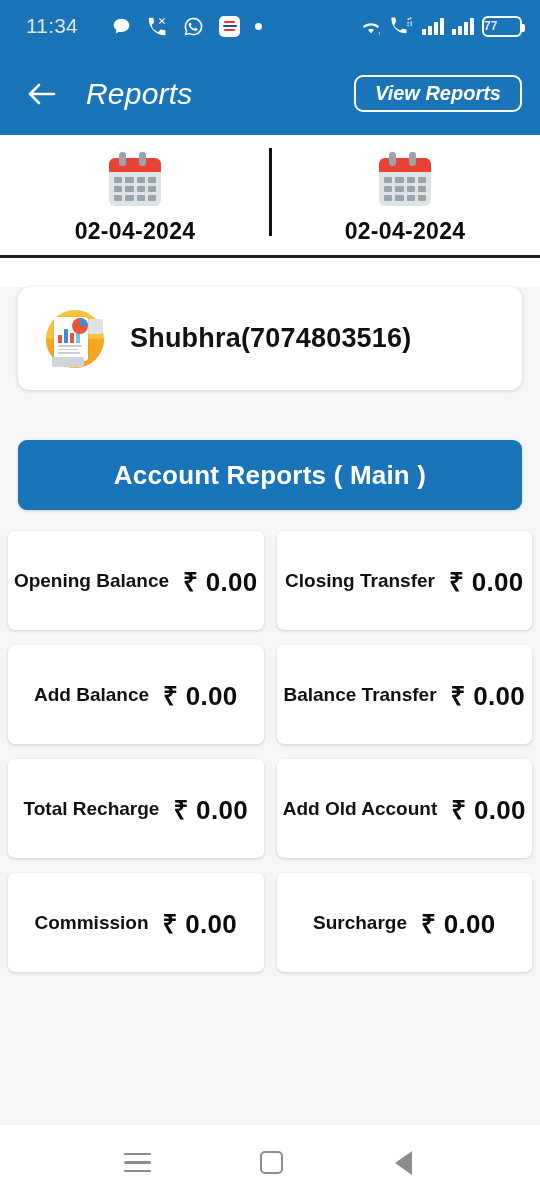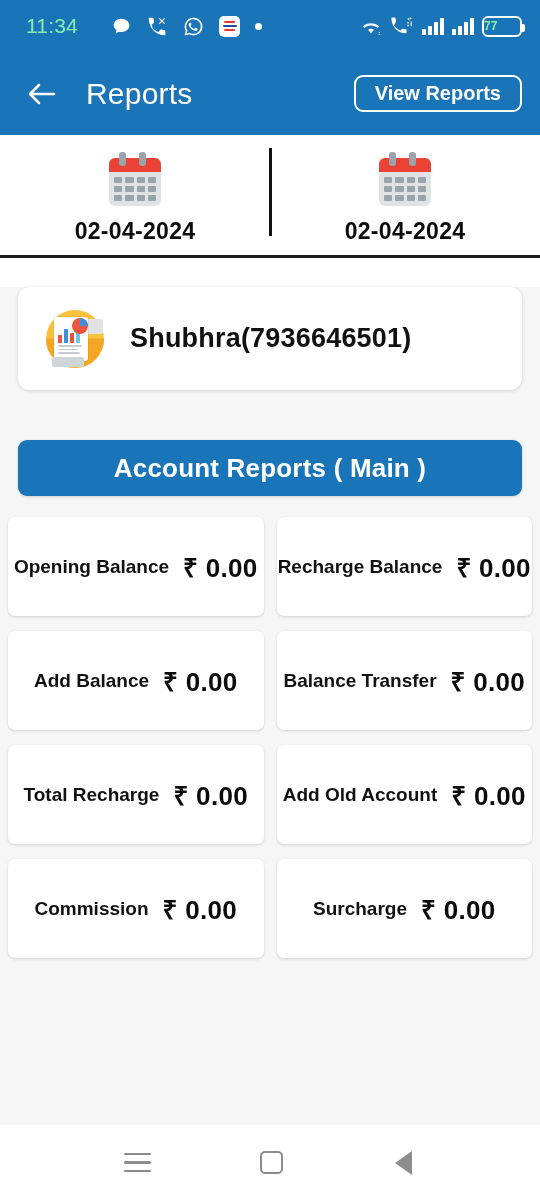--- a/index.html
+++ b/index.html
@@ -9,21 +9,21 @@
     font-family: "Liberation Sans", sans-serif;
     overflow: hidden;
   }
   .phone { position: relative; width: 540px; height: 1200px; background: #ffffff; }
 
   
   .statusbar {
     height: 52px; background: #1a74b8;
     display: flex; align-items: center;
     padding: 0 18px;
-    color: #86efac;
+    color: #e5e5e5;
   }
   .sb-time {
     font-size: 21px; font-weight: 400; letter-spacing: .2px;
     margin-left: 8px; margin-right: 18px;
   }
   .sb-left-icons { display: flex; align-items: center; gap: 15px; flex: 1; }
   .sb-right-icons { display: flex; align-items: center; gap: 8px; }
   .ico { display: inline-block; line-height: 0; }
 
   .appicon {
@@ -48,21 +48,21 @@
     font-size: 12px; font-weight: 700; position: relative;
   }
   .battery::after {
     content: ""; position: absolute; right: -5px; top: 6px;
     width: 3px; height: 8px; background: #ffffff; border-radius: 0 2px 2px 0;
   }
 
   
   .appbar {
     height: 83px; background: #1a74b8;
-    display: flex; align-items: center; padding: 0 18px;
+    display: flex; align-items: center; padding: 0 18px; font-style: italic;
   }
   .backbtn { width: 46px; height: 46px; display: flex; align-items: center; justify-content: center; }
   .apptitle {
     color: #ffffff; font-size: 30px; font-weight: 400; margin-left: 22px; flex: 1;
     letter-spacing: .2px;
   }
   .viewbtn {
     border: 2.5px solid #ffffff; border-radius: 9px;
     color: #ffffff; font-size: 20px; font-weight: 700;
     padding: 5px 19px; background: transparent; white-space: nowrap;
@@ -146,21 +146,21 @@
     background: #dfe3e6; border-radius: 3px;
   }
   .av-tray {
     position: absolute; left: 10px; bottom: 5px; width: 32px; height: 10px;
     background: #cfd4d8; border-radius: 2px;
   }
   .username { font-size: 27px; font-weight: 700; color: #111111; letter-spacing: .2px; }
 
   .sectionbtn {
     margin: 50px 18px 0 18px; background: #1a74b8; border-radius: 9px;
-    height: 56px; display: flex; align-items: center; justify-content: center;
+    height: 70px; display: flex; align-items: center; justify-content: center;
     color: #ffffff; font-size: 26px; font-weight: 700; letter-spacing: .2px;
     box-shadow: 0 1px 3px rgba(0,0,0,.16);
   }
 
   .grid {
     margin: 21px 8px 0 8px; display: grid; grid-template-columns: 1fr 1fr;
     gap: 15px 13px;
   }
   .statcard {
     background: #ffffff; border-radius: 7px; height: 99px;
@@ -327,33 +327,33 @@
             </div>
           <div class="av-lines">
               <u style="width:24px"></u>
               <u style="width:20px"></u>
               <u style="width:22px"></u>
             </div>
         </div>
         <div class="av-pie"></div>
         <div class="av-tray"></div>
       </div>
-      <div class="username">Shubhra(7936646501)</div>
+      <div class="username">Shubhra(7074803516)</div>
     </div>
 
     <div class="sectionbtn">Account Reports ( Main )</div>
 
     <div class="grid">
 
       <div class="statcard">
         <div class="stat-label">Opening Balance</div>
         <div class="stat-value">₹ 0.00</div>
       </div>
       <div class="statcard">
-        <div class="stat-label">Recharge Balance</div>
+        <div class="stat-label">Closing Transfer</div>
         <div class="stat-value">₹ 0.00</div>
       </div>
 
       <div class="statcard">
         <div class="stat-label">Add Balance</div>
         <div class="stat-value">₹ 0.00</div>
       </div>
       <div class="statcard">
         <div class="stat-label">Balance Transfer</div>
         <div class="stat-value">₹ 0.00</div>

